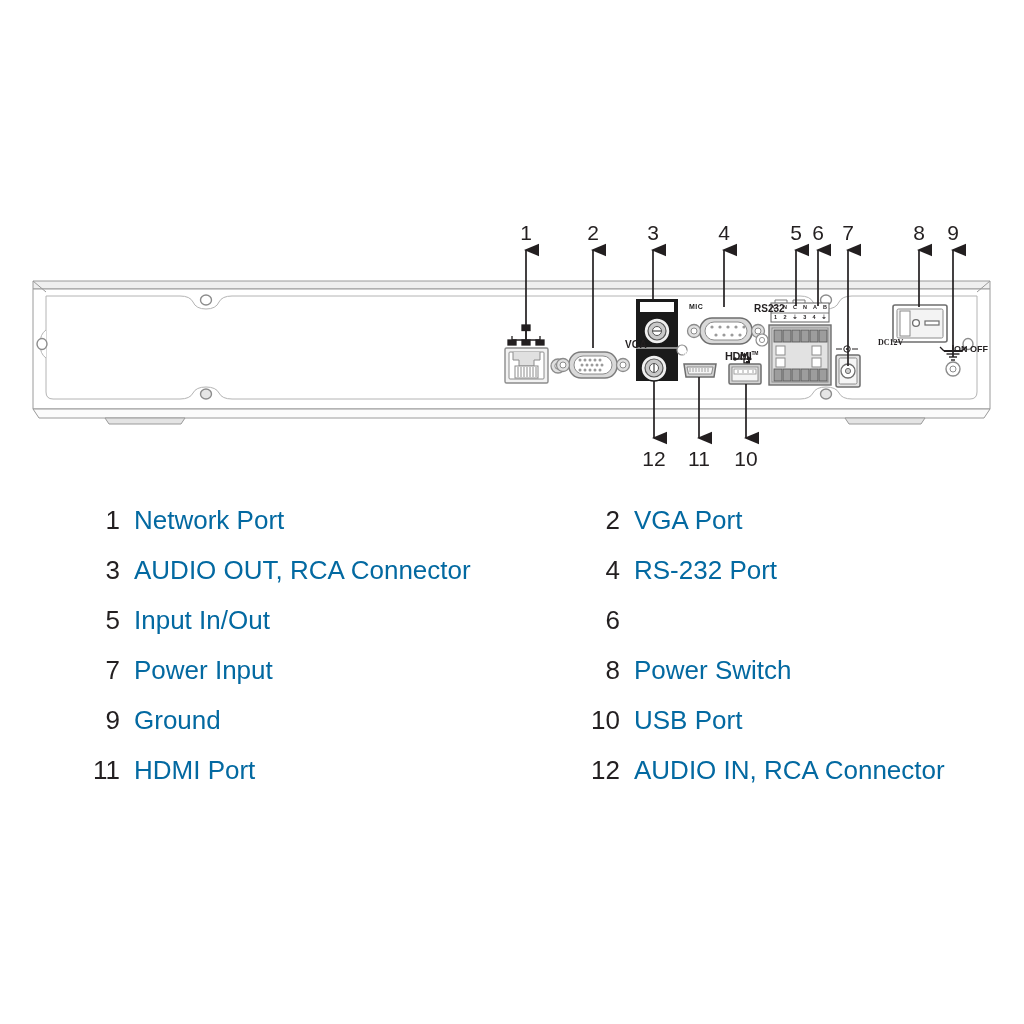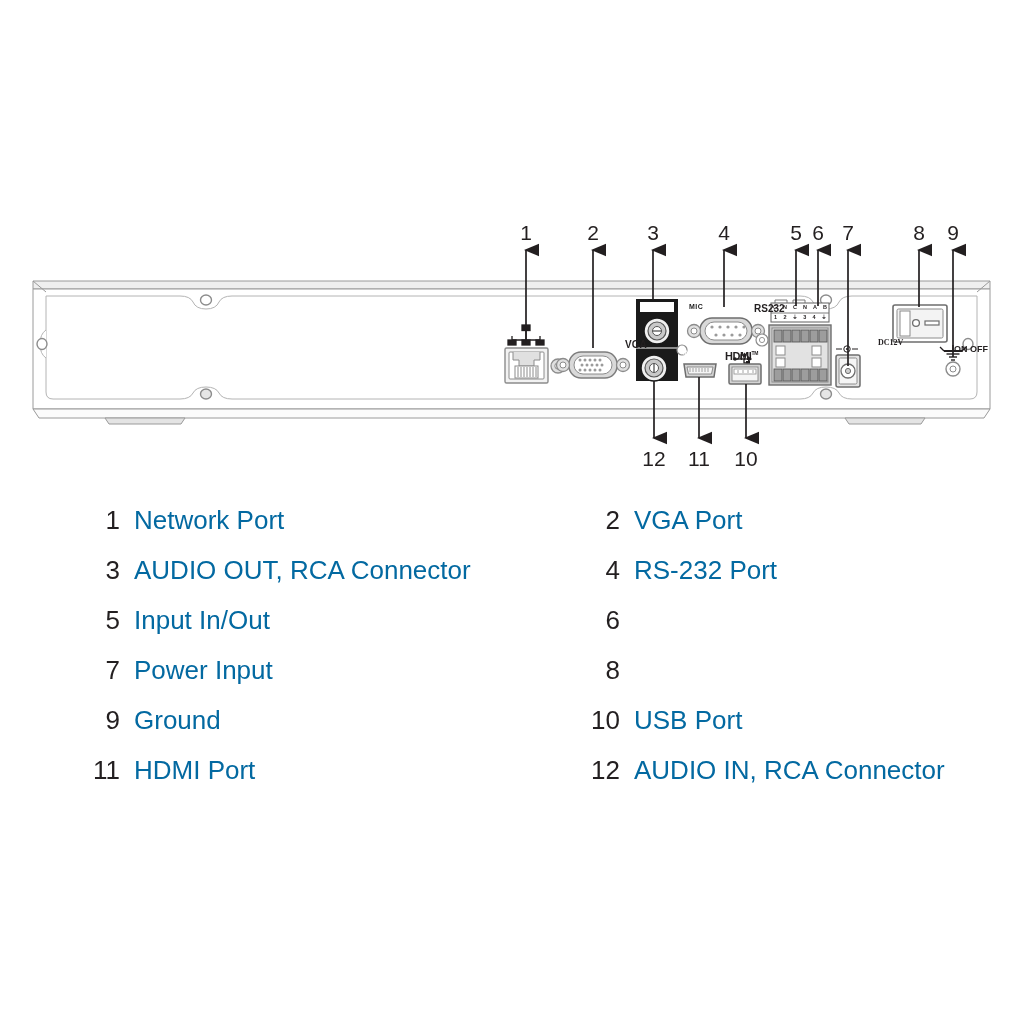--- a/index.html
+++ b/index.html
@@ -452,20 +452,21 @@
       </div>
       <div class="legend-row">
         <span class="legend-num">4</span>
         <span class="legend-label">RS-232 Port</span>
       </div>
       <div class="legend-row">
         <span class="legend-num">6</span>
       </div>
       <div class="legend-row">
         <span class="legend-num">8</span>
+        <span class="legend-label">Power Switch</span>
       </div>
       <div class="legend-row">
         <span class="legend-num">10</span>
         <span class="legend-label">USB Port</span>
       </div>
       <div class="legend-row">
         <span class="legend-num">12</span>
         <span class="legend-label">AUDIO IN, RCA Connector</span>
       </div>
     </div>

